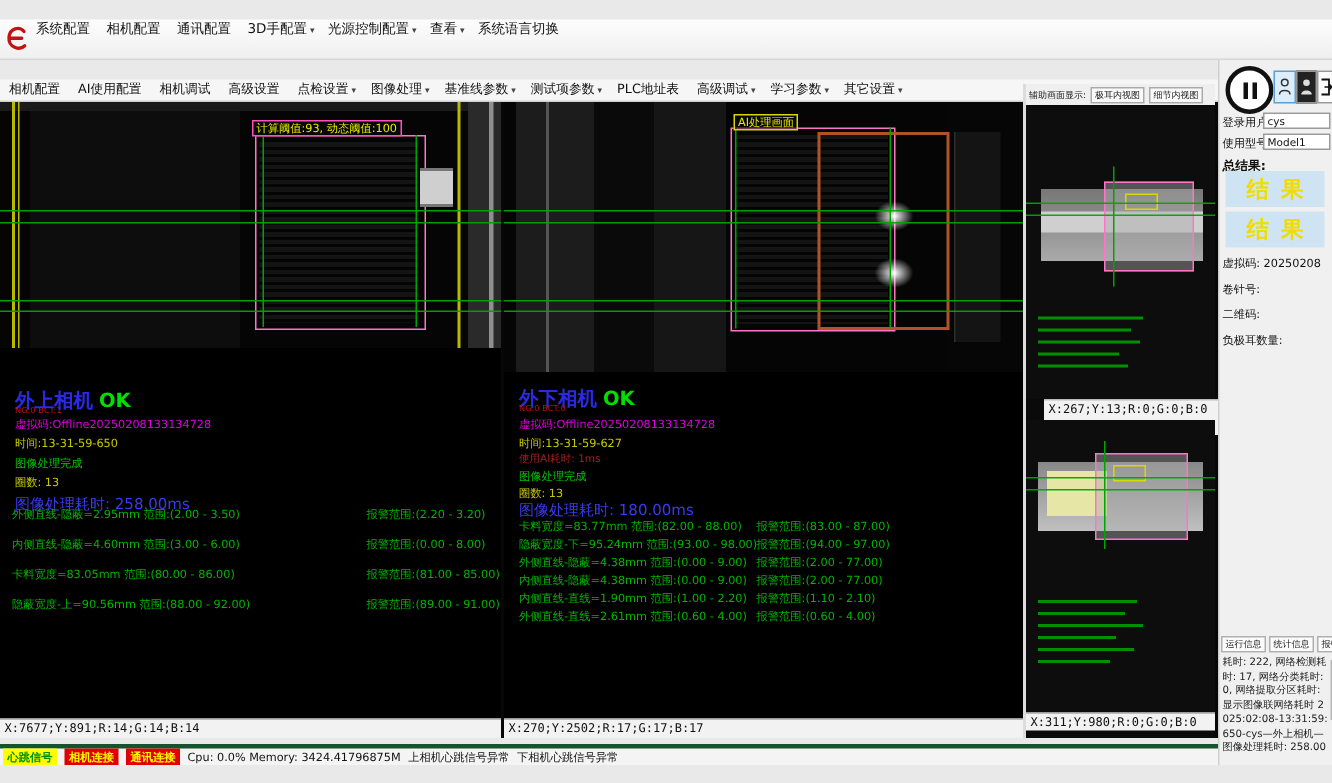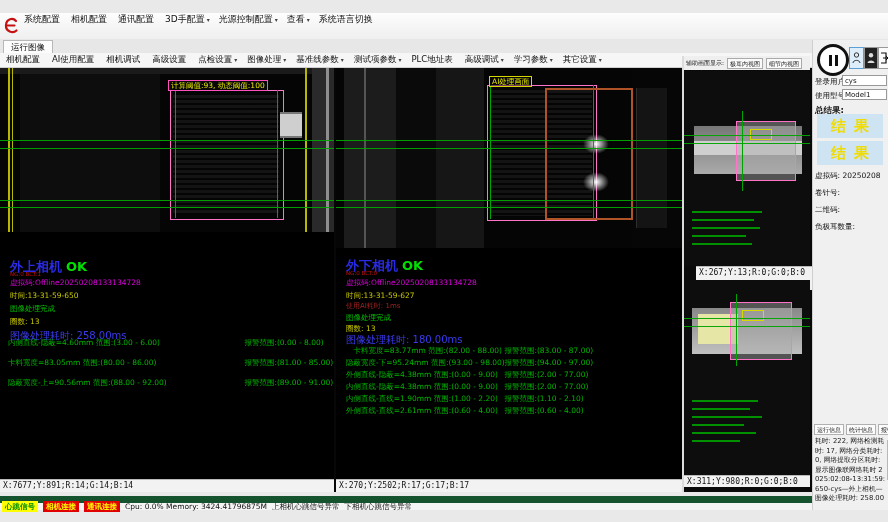--- a/index.html
+++ b/index.html
@@ -79,21 +79,21 @@
   .sinput{background:#fff;border:1px solid #999;font-size:7px;line-height:10px;padding-left:2px;
           box-sizing:border-box;color:#111;}
   .resultbox{background:#cfe4f2;color:#f0dc00;font-weight:bold;font-size:15px;
              display:flex;align-items:center;justify-content:center;letter-spacing:8px;
              text-indent:8px;}
   .infotab{border:1px solid #b0b0b0;background:#fbfbfb;font-size:6px;padding:0 2px;line-height:9px;
            color:#222;white-space:nowrap;}
   .logtext{font-size:6.8px;line-height:9.5px;color:#222;word-break:break-all;}
 
   
-  .statusbar{left:0;top:496px;width:812px;height:14px;background:#f4f4f4;border-top:7px solid #14532d;
+  .statusbar{left:0;top:496px;width:812px;height:14px;background:#f4f4f4;border-top:3px solid #14532d;
              display:flex;align-items:center;gap:5px;padding-left:2px;box-sizing:border-box;font-size:7.5px;}
   .badge{font-weight:bold;padding:0 3px;line-height:11px;white-space:nowrap;}
   .badge.b-y{background:#ffff00;color:#009000;}
   .badge.b-r{background:#e00000;color:#ffff00;}
   .sb-text{color:#111;white-space:nowrap;}
 </style>
 </head>
 <body>
 
 <div class="app">
@@ -116,23 +116,20 @@
         <span class="menu-item"><span>3D手配置</span><span class="arrow">▾</span></span>
 
         <span class="menu-item"><span>光源控制配置</span><span class="arrow">▾</span></span>
 
         <span class="menu-item"><span>查看</span><span class="arrow">▾</span></span>
 
         <span class="menu-item"><span>系统语言切换</span><span class="arrow"></span></span>
       </div>
   </div>
 
-  <div class="abs tabrow">
-    <div class="abs runtab">运行图像</div>
-  </div>
 
   <div class="abs toolbar">
 
       <span class="tb-item"><span>相机配置</span><span class="arrow"></span></span>
 
       <span class="tb-item"><span>AI使用配置</span><span class="arrow"></span></span>
 
       <span class="tb-item"><span>相机调试</span><span class="arrow"></span></span>
 
       <span class="tb-item"><span>高级设置</span><span class="arrow"></span></span>
@@ -181,20 +178,24 @@
       <span class="camname">外上相机</span><span class="camok">OK</span>
     </div>
     <div class="abs t-red" style="left:10px;top:203px;">NG:0 BCT:1</div>
     <div class="abs t-mag" style="left:10px;top:210px;">虚拟码:Offline20250208133134728</div>
     <div class="abs t-yel" style="left:10px;top:223px;">时间:13-31-59-650</div>
     <div class="abs t-grn" style="left:10px;top:236px;">图像处理完成</div>
     <div class="abs t-yel" style="left:10px;top:249px;">圈数: 13</div>
     <div class="abs t-blu" style="left:10px;top:261px;">图像处理耗时: 258.00ms</div>
     <div class="abs mlist" style="left:8px;top:266px;width:322px;">
 
+        <div class="mrow" style="height:20px;padding-top:4px;box-sizing:border-box;">
+          <span class="mval" style="width:234px;">外侧直线-隐蔽=2.95mm 范围:(2.00 - 3.50)</span>
+          <span class="malarm">报警范围:(2.20 - 3.20)</span>
+        </div>
 
         <div class="mrow" style="height:20px;padding-top:4px;box-sizing:border-box;">
           <span class="mval" style="width:234px;">内侧直线-隐蔽=4.60mm 范围:(3.00 - 6.00)</span>
           <span class="malarm">报警范围:(0.00 - 8.00)</span>
         </div>
 
         <div class="mrow" style="height:20px;padding-top:4px;box-sizing:border-box;">
           <span class="mval" style="width:234px;">卡料宽度=83.05mm 范围:(80.00 - 86.00)</span>
           <span class="malarm">报警范围:(81.00 - 85.00)</span>
         </div>
@@ -234,21 +235,21 @@
     <div class="abs t-red" style="left:10px;top:202px;">NG:0 BCT:0</div>
     <div class="abs t-mag" style="left:10px;top:210px;">虚拟码:Offline20250208133134728</div>
     <div class="abs t-yel" style="left:10px;top:223px;">时间:13-31-59-627</div>
     <div class="abs t-dred" style="left:10px;top:233px;">使用AI耗时: 1ms</div>
     <div class="abs t-grn" style="left:10px;top:245px;">图像处理完成</div>
     <div class="abs t-yel" style="left:10px;top:256px;">圈数: 13</div>
     <div class="abs t-blu" style="left:10px;top:265px;">图像处理耗时: 180.00ms</div>
     <div class="abs mlist" style="left:10px;top:278px;width:332px;">
 
         <div class="mrow" style="height:12px;">
-          <span class="mval" style="width:156px;text-align:right;">卡料宽度=83.77mm 范围:(82.00 - 88.00)</span>
+          <span class="mval" style="width:156px;">卡料宽度=83.77mm 范围:(82.00 - 88.00)</span>
           <span class="malarm">报警范围:(83.00 - 87.00)</span>
         </div>
 
         <div class="mrow" style="height:12px;">
           <span class="mval" style="width:156px;">隐蔽宽度-下=95.24mm 范围:(93.00 - 98.00)</span>
           <span class="malarm">报警范围:(94.00 - 97.00)</span>
         </div>
 
         <div class="mrow" style="height:12px;">
           <span class="mval" style="width:156px;">外侧直线-隐蔽=4.38mm 范围:(0.00 - 9.00)</span>

